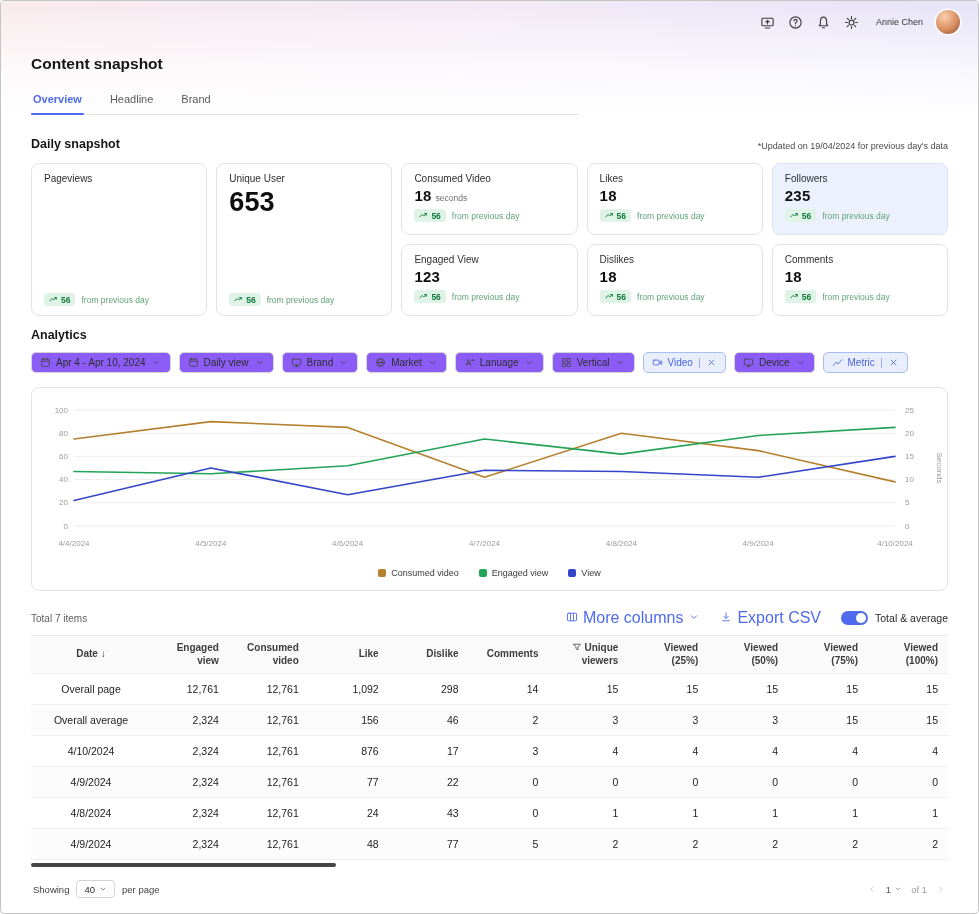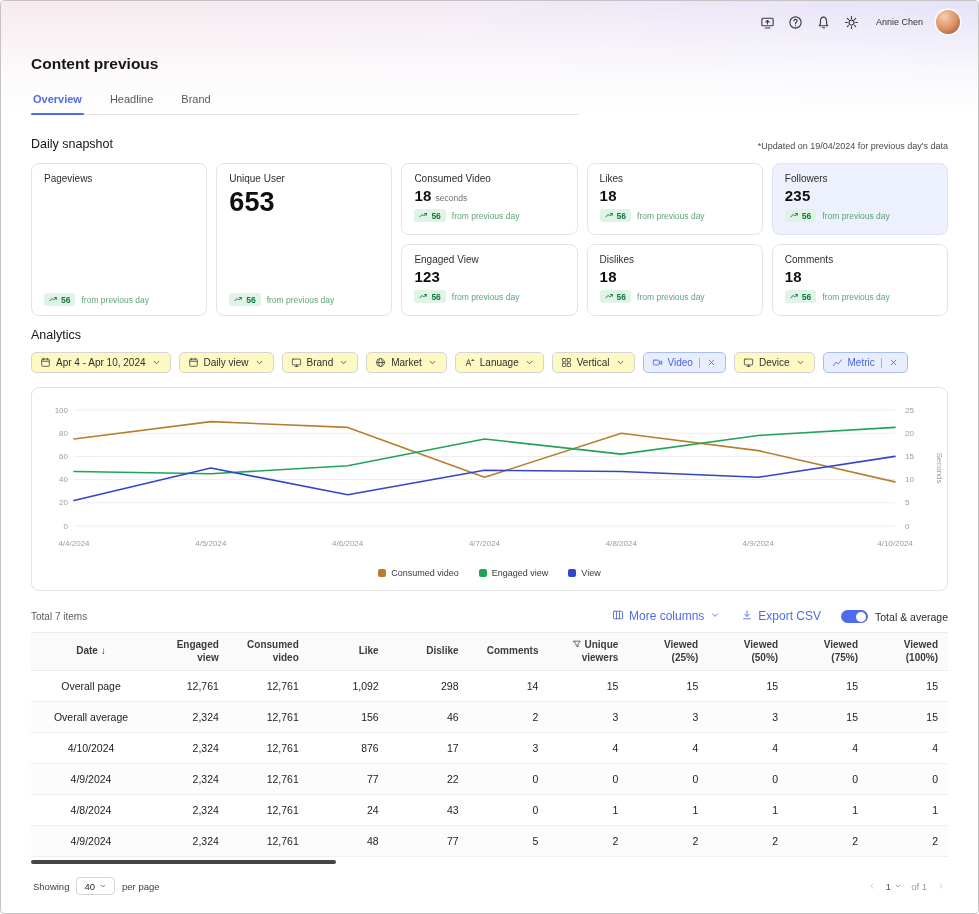--- a/index.html
+++ b/index.html
@@ -23,60 +23,60 @@
 
   .page-head{padding:12px 30px 0}
   h1{font-size:15.5px;font-weight:bold;color:#151515;margin-bottom:15px}
   .tabs{display:flex;gap:24px;border-bottom:1px solid #e3e3e3;width:548px}
   .tab{font-size:11px;color:#5a5a5a;padding:5px 2px 9px;position:relative;cursor:pointer}
   .tab.active{color:#4f6bed;font-weight:bold}
   .tab.active::after{content:"";position:absolute;left:0;right:0;bottom:-1px;height:2.5px;border-radius:2px;background:#4f6bed}
 
   .content{padding:10px 30px 0}
   .sec-head{display:flex;justify-content:space-between;align-items:flex-end;margin:12px 0 12px}
-  h2{font-size:12.5px;font-weight:normal;color:#151515}
+  h2{font-size:12.5px;font-weight:bold;color:#151515}
   .updated{font-size:9px;color:#4a4a4a}
 
   
   .cards{display:grid;grid-template-columns:repeat(5,1fr);grid-auto-rows:72px;gap:9px}
   .card{border:1px solid #e3e3e3;border-radius:8px;background:#fff;padding:9px 12px;display:flex;flex-direction:column}
   .card.tall{grid-row:span 2}
   .card.hl{background:#edf1fd;border-color:#dbe3fa}
   .card-label{font-size:10px;color:#2e2e2e;margin-bottom:3px}
   .card-value{display:flex;align-items:baseline}
   .card .val{font-size:15px;font-weight:bold;color:#0f0f0f;letter-spacing:.2px}
   .card.tall .val{font-size:27px}
   .unit{font-size:8.5px;color:#707070;margin-left:4px}
   .card-badge{display:flex;align-items:center;gap:6px;margin-top:5px}
   .card.tall .card-badge{margin-top:auto}
   .pill{display:inline-flex;align-items:center;gap:3px;background:#e0f3e7;color:#0e7a3d;font-size:8.5px;font-weight:bold;padding:1.5px 5px;border-radius:3px}
   .pill .icn{width:9px;height:9px;stroke-width:1.6}
   .note{font-size:8.5px;color:#5fa377}
 
   
   .chips{display:flex;gap:8px;margin:10px 0 14px}
-  .chip{display:inline-flex;align-items:center;gap:5px;border:1px solid #d5d5d5;border-radius:5px;background:#fef9c3;
+  .chip{display:inline-flex;align-items:center;gap:5px;border:1px solid #d5d5d5;border-radius:5px;background:#8b5cf6;
     padding:4px 8px;font-size:10px;color:#2e2e2e;cursor:pointer;white-space:nowrap}
   .chip .icn{width:11px;height:11px;color:#444}
   .chip.sel{background:#e9eefc;border-color:#a9bdf2;color:#4a63e4}
   .chip.sel .icn{color:#4a63e4}
   .chip-div{width:1px;height:10px;background:#9db1ef;display:inline-block;margin:0 1px}
 
   
   .chart-card{border:1px solid #e3e3e3;border-radius:8px;padding:14px 8px 6px;background:#fff}
   #chart svg text{font-size:8px;fill:#9b9b9b;font-family:"Liberation Sans",sans-serif}
   .legend{display:flex;justify-content:center;gap:20px;padding:10px 0 6px}
   .lg-item{display:inline-flex;align-items:center;gap:5px;font-size:9px;color:#3a3a3a;cursor:pointer}
   .lg-marker{width:8px;height:8px;border-radius:2px;display:inline-block}
 
   
   .table-toolbar{display:flex;justify-content:space-between;align-items:center;margin:18px 0 8px}
   .tbl-summary{font-size:10px;color:#5f5f5f}
   .toolbar-right{display:flex;align-items:center;gap:20px}
-  .link-btn{display:inline-flex;align-items:flex-start;gap:5px;color:#4f6bed;font-size:12px;background:none;border:none;cursor:pointer;font-family:inherit}
+  .link-btn{display:inline-flex;align-items:flex-start;gap:5px;color:#4f6bed;font-size:16px;background:none;border:none;cursor:pointer;font-family:inherit}
   .link-btn .icn{width:12px;height:12px}
   .toggle-group{display:inline-flex;align-items:center;gap:7px;cursor:pointer}
   .switch{width:27px;height:13.5px;background:#4f6bed;border-radius:8px;position:relative;display:inline-block}
   .knob{position:absolute;right:1.8px;top:1.8px;width:10px;height:10px;background:#fff;border-radius:50%}
   .tg-label{font-size:10.5px;color:#2b2b2b}
 
   table{width:100%;border-collapse:collapse;table-layout:fixed;font-size:10.5px}
   thead th{background:#fafafa;border-top:1px solid #ececec;border-bottom:1px solid #ececec;font-weight:bold;
     color:#3c3c3c;font-size:10px;padding:6px 10px;text-align:right;line-height:1.25;vertical-align:middle}
   thead th .icn{width:10px;height:10px;vertical-align:-1px;margin-right:2px}
@@ -125,21 +125,21 @@
       <span class="tb-btn">
           <svg class="icn" viewBox="0 0 16 16">
             <circle cx="8" cy="8" r="2.6"></circle>
             <path d="M8 1.6v2 M8 12.4v2 M1.6 8h2 M12.4 8h2 M3.5 3.5l1.4 1.4 M11.1 11.1l1.4 1.4 M12.5 3.5l-1.4 1.4 M4.9 11.1l-1.4 1.4"></path>
           </svg>
         </span>
       <span class="user-name">Annie Chen</span>
       <span class="avatar"></span>
     </header>
     <div class="page-head">
-      <h1>Content previous</h1>
+      <h1>Content snapshot</h1>
       <nav class="tabs" id="tabs">
           <span class="tab active">Overview</span>
           <span class="tab">Headline</span>
           <span class="tab">Brand</span>
         </nav>
     </div>
   </div>
 
   <main class="content">
     <section>

